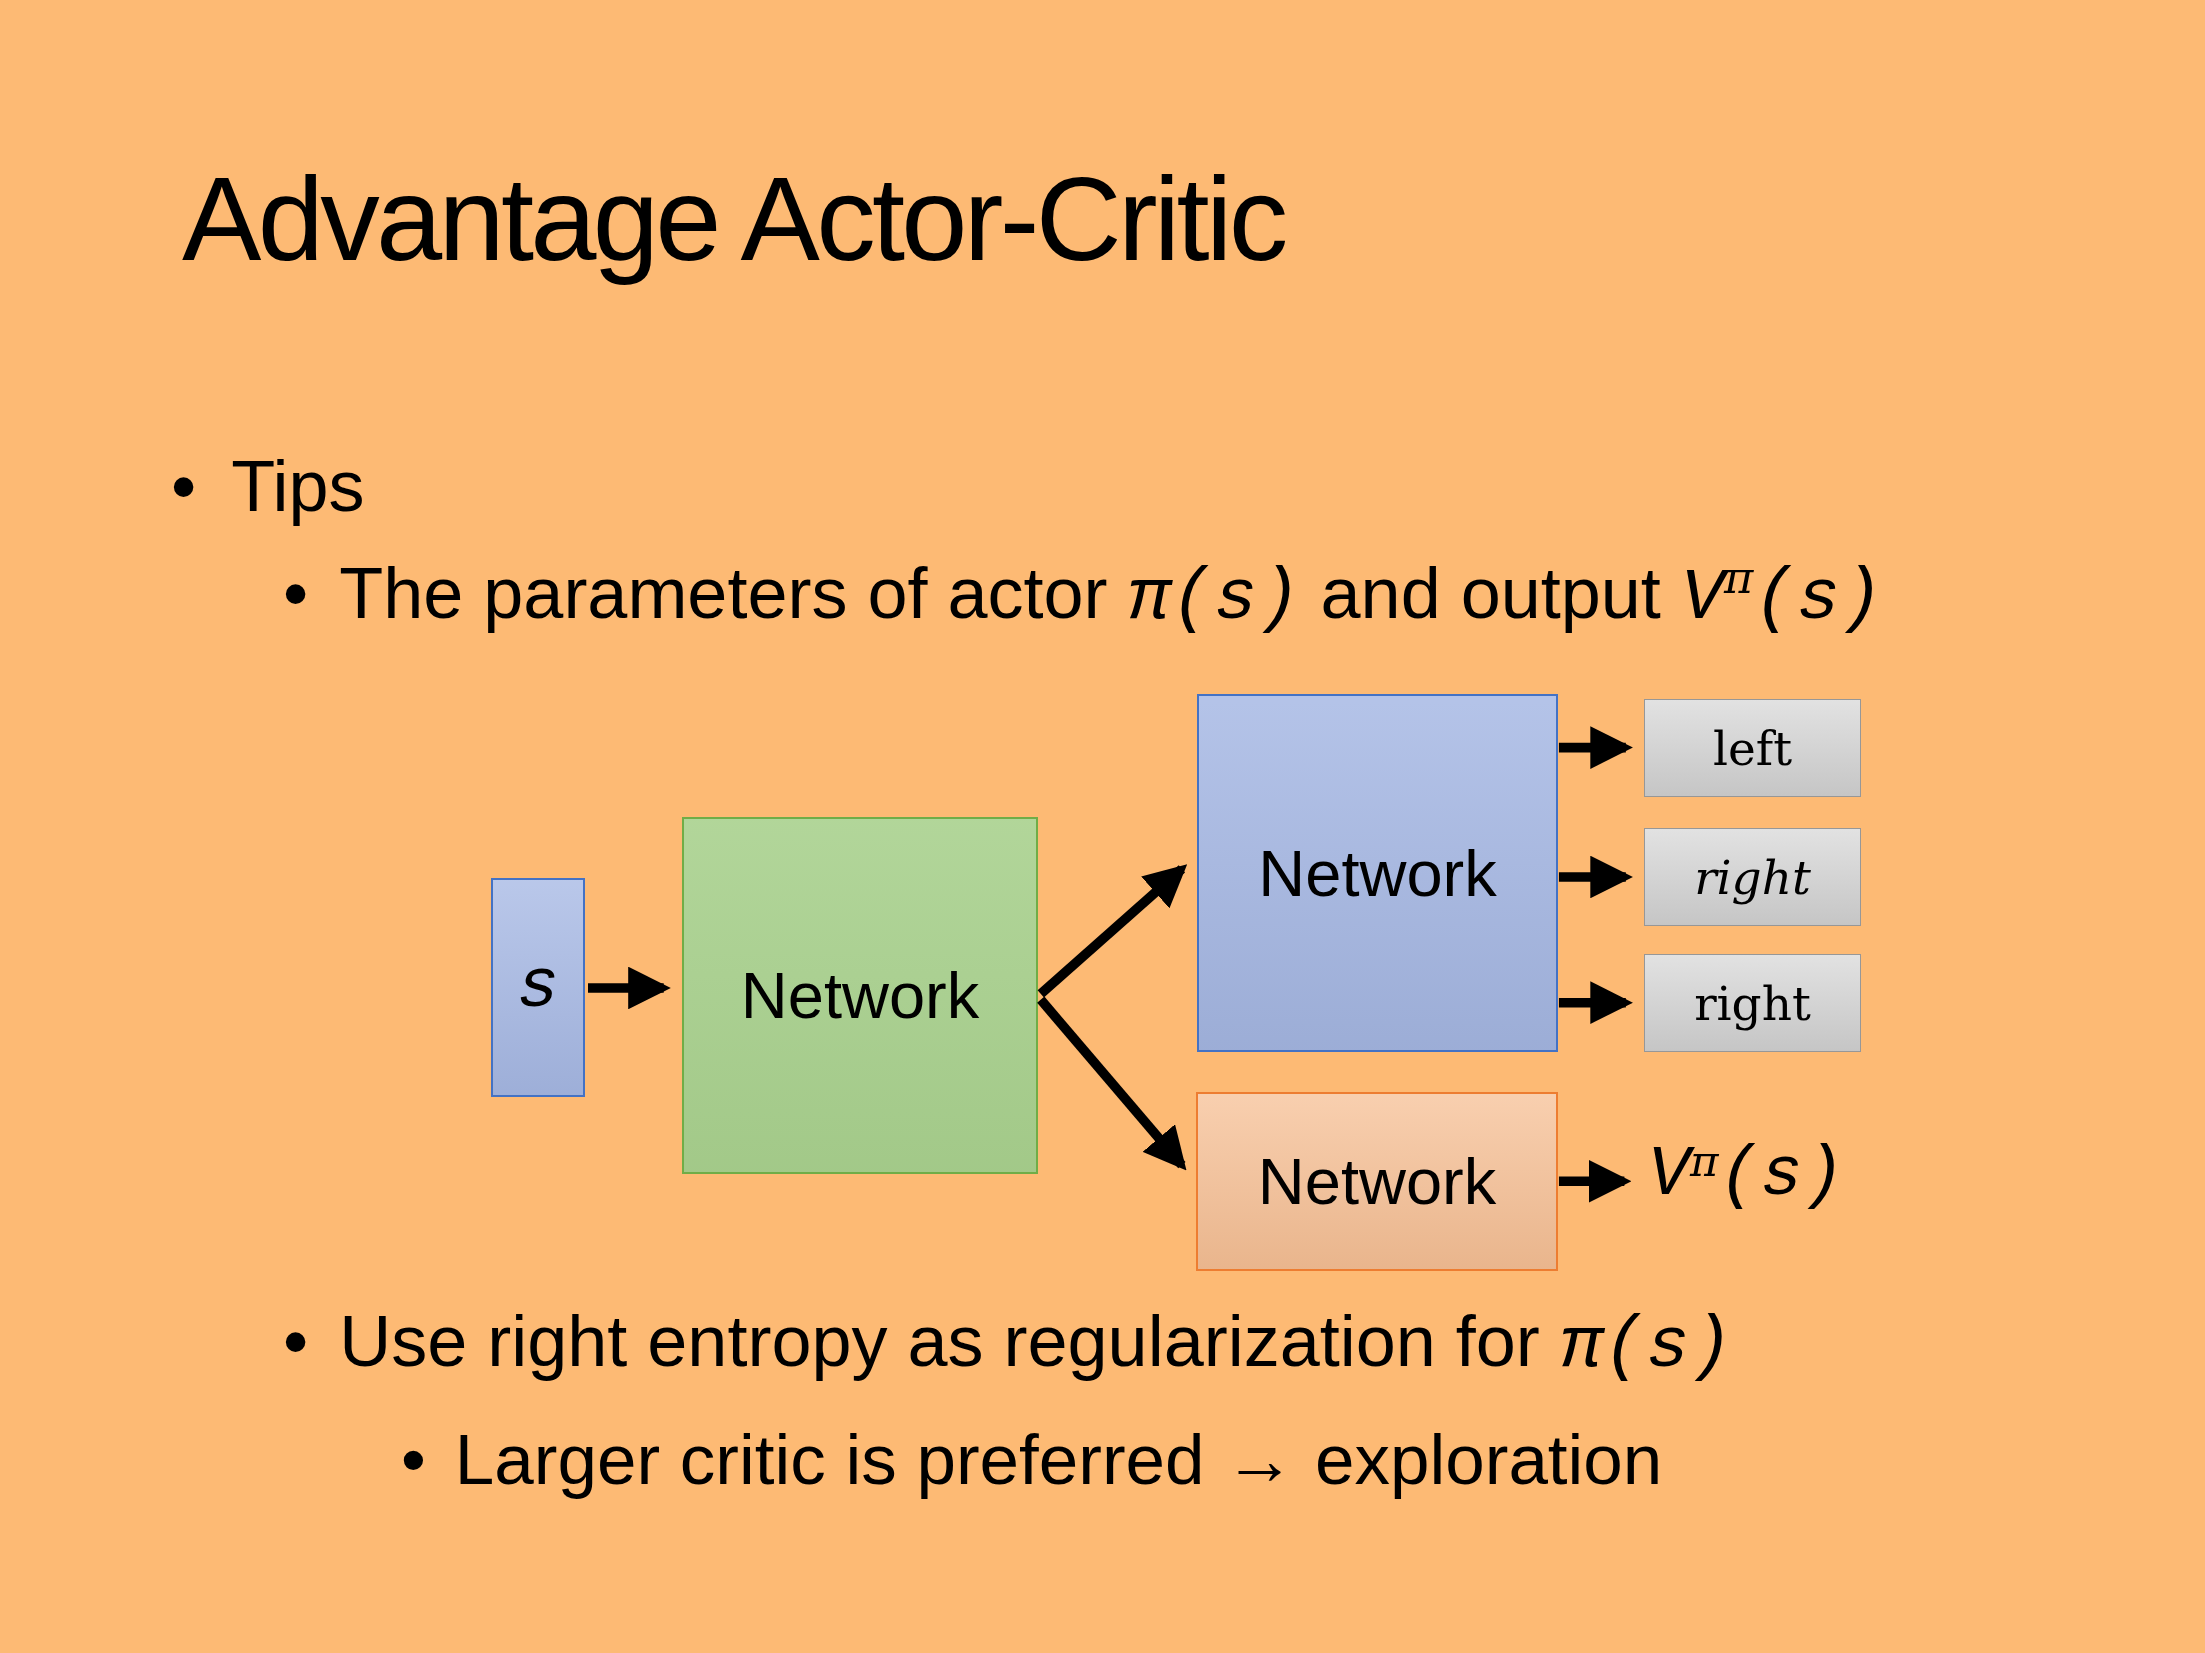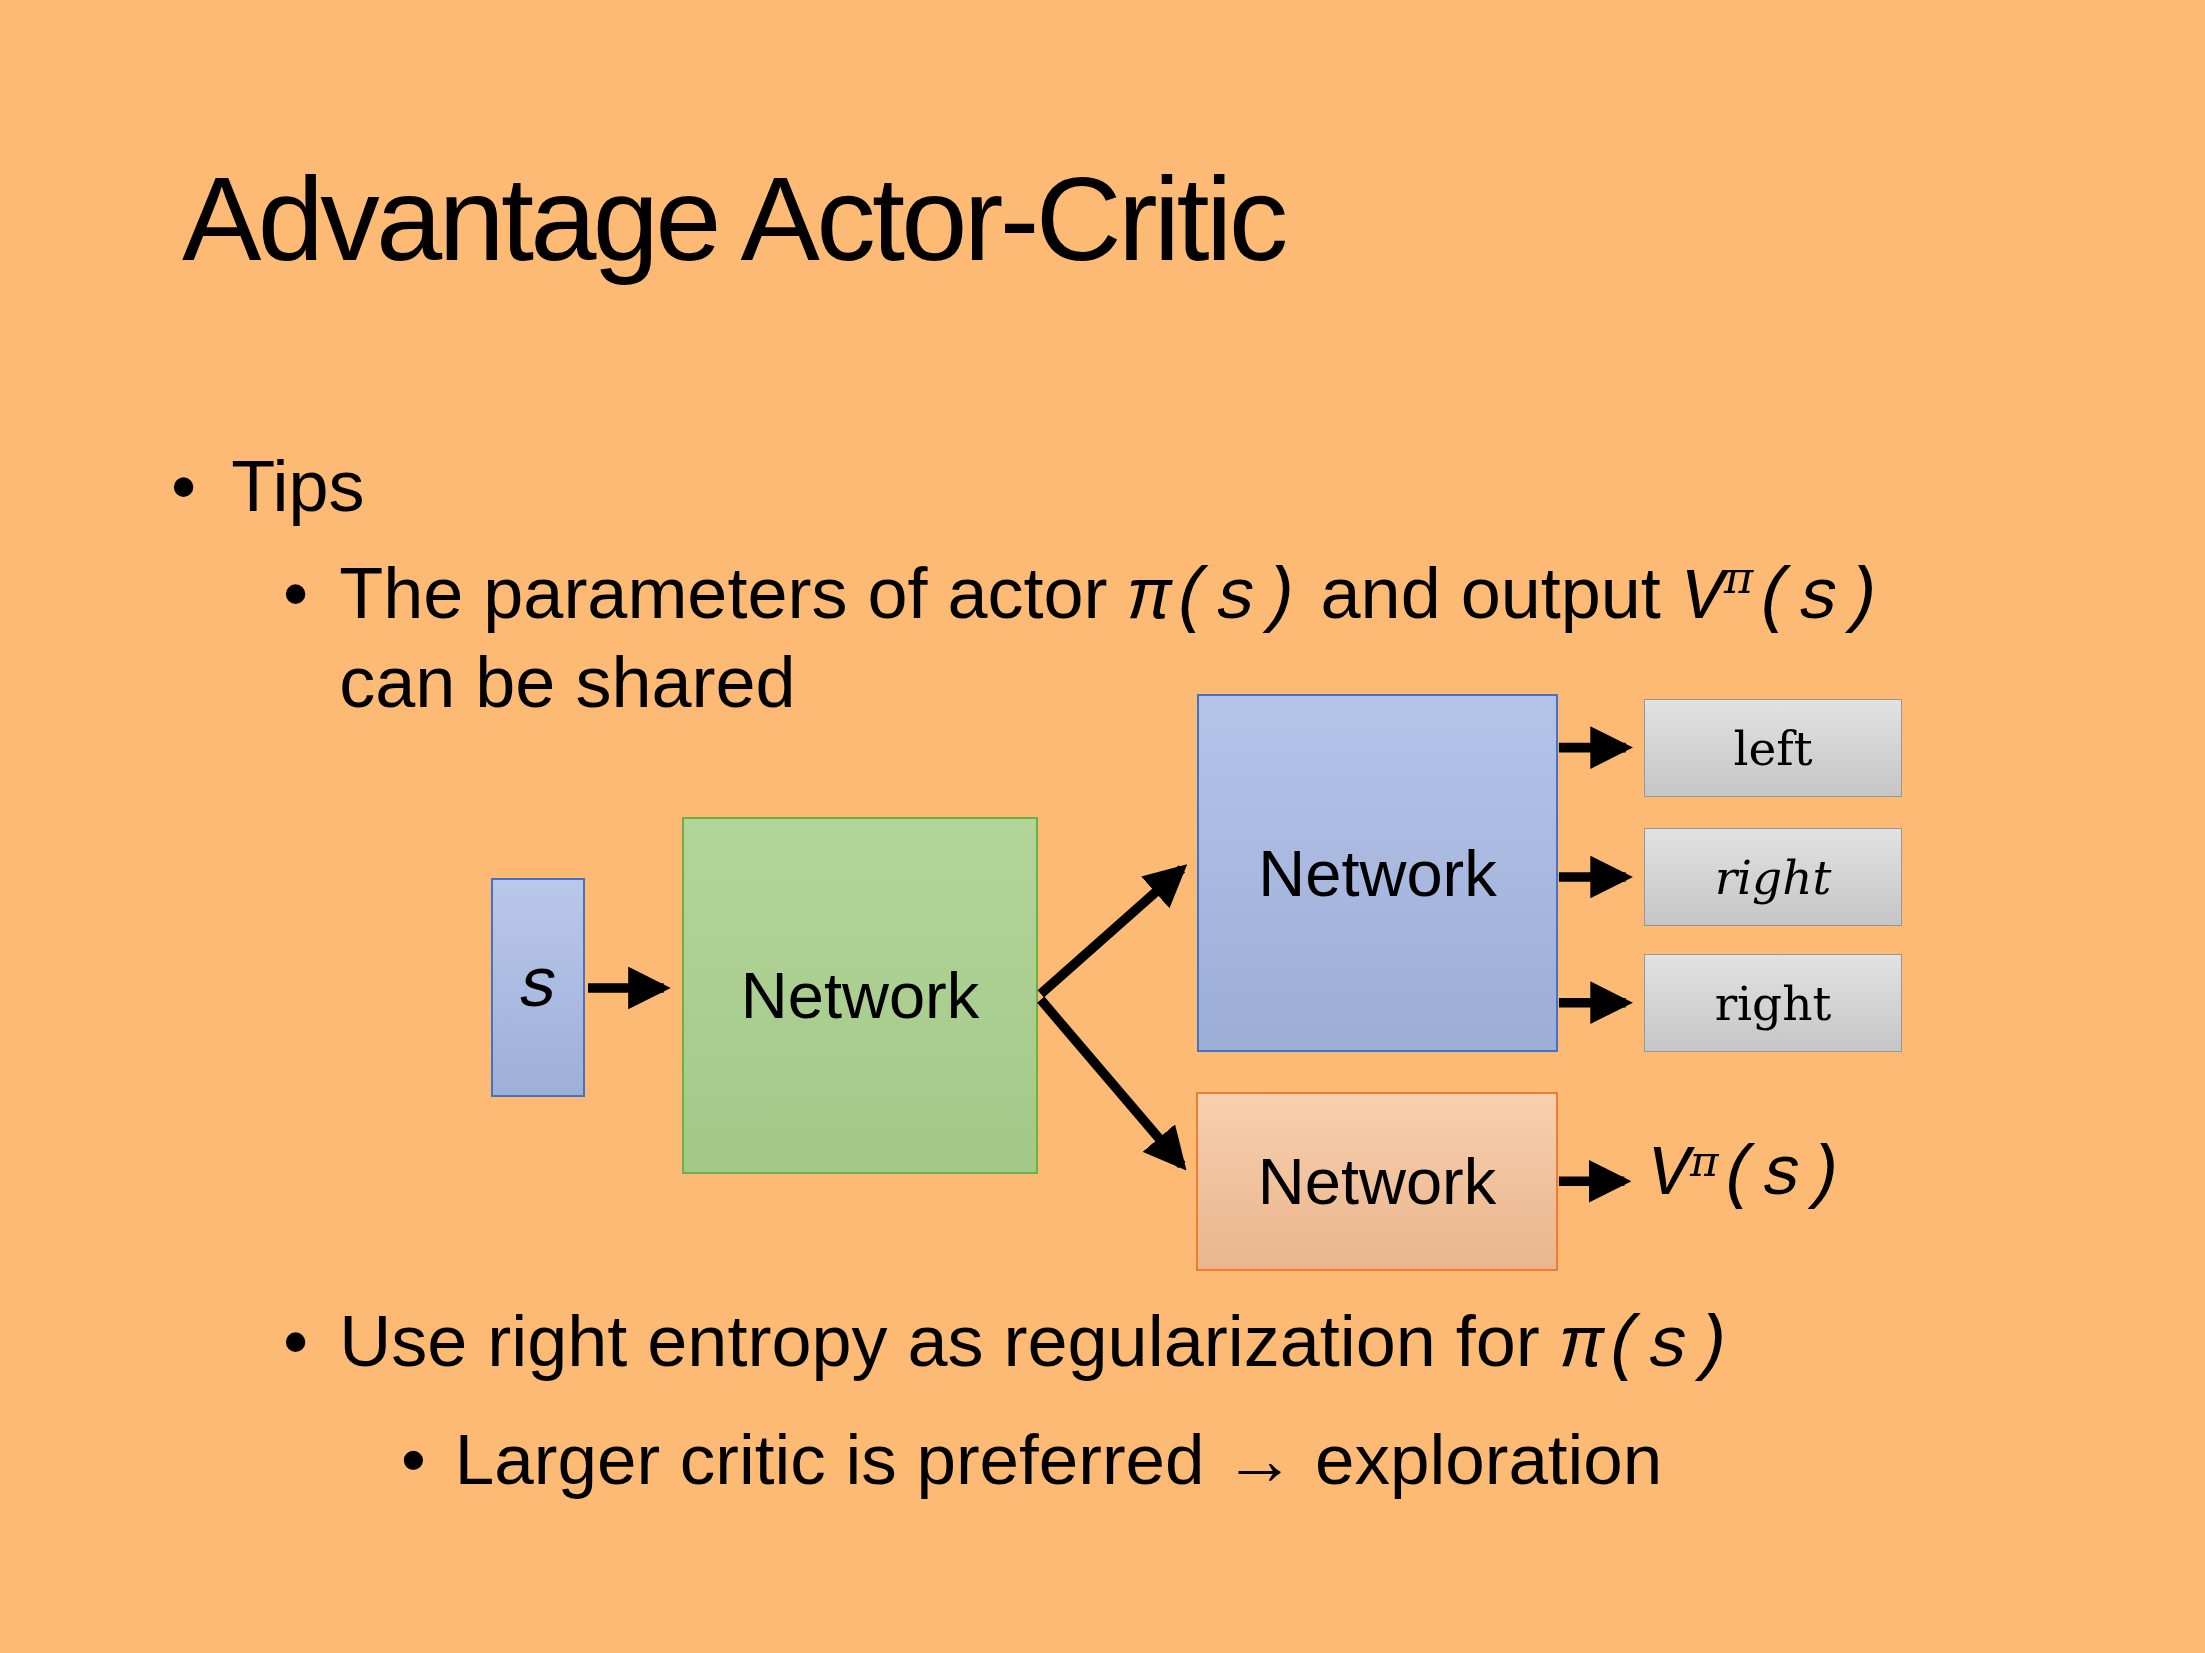--- a/index.html
+++ b/index.html
@@ -54,21 +54,21 @@
     border:2.2px solid var(--blue-border,#4472c4);
     font-size:65px;
   }
   .critic-box {
     left:1196px; top:1092px; width:362px; height:179px;
     background:linear-gradient(rgba(255,255,255,.25), rgba(0,0,0,.05)), var(--orange-fill,#f6bf94);
     border:2.2px solid var(--orange-border,#ed7d31);
     font-size:65px;
   }
   .action-box {
-    left:1644px; width:258px; height:98px;
+    left:1644px; width:217px; height:98px;
     background:linear-gradient(rgba(255,255,255,.35), rgba(0,0,0,.06)), var(--gray-fill,#d2d2d2);
     border:1.5px solid var(--gray-border,#979797);
     font-family:"DejaVu Serif","Liberation Serif",serif;
     font-size:47px;
   }
   .action-left  { top:699px;  }
   .action-right { top:828px;font-style:italic; }
   .action-fire  { top:954px; }
   .value-label {
     position:absolute; left:1648px; top:1136px; font-size:70px;
@@ -85,21 +85,20 @@
 
   <div class="bullet b1">
     <span class="dot">•</span>
     <span>Tips</span>
   </div>
 
   <div class="bullet b2">
     <span class="dot">•</span>
     <span>
       <span>The parameters of actor </span><span class="math">π(s)</span><span class="gap-left">and output </span><span class="math">V</span><sup class="math">π</sup><span class="math">(s)</span>
-      <div>can be shared</div>
     </span>
   </div>
 
   <div class="bullet b3">
     <span class="dot">•</span>
     <span>
       <span>Use right entropy as regularization for </span><span class="math">π(s)</span>
     </span>
   </div>
 

